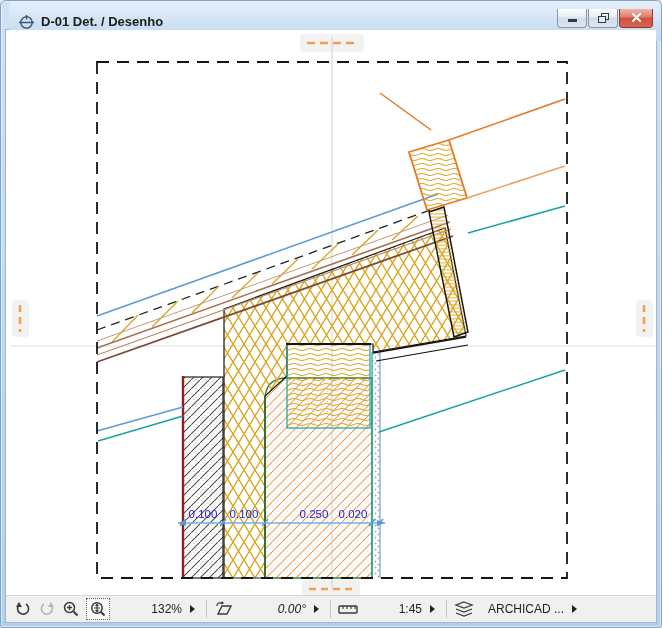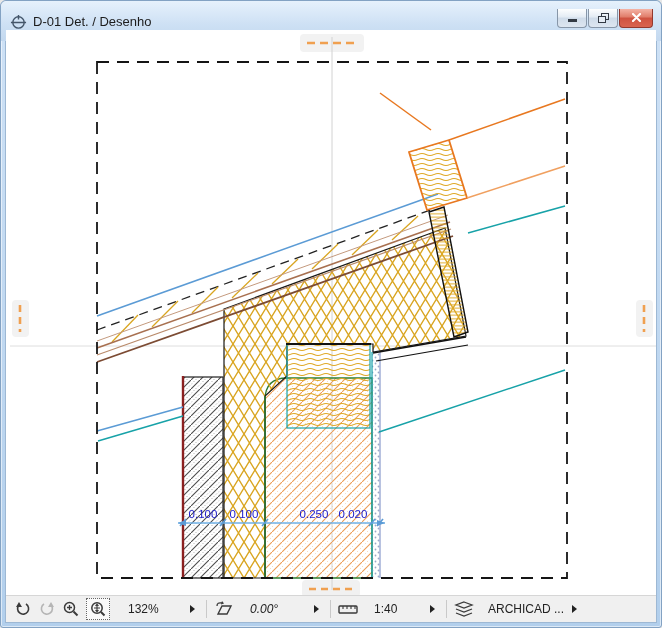--- a/index.html
+++ b/index.html
@@ -9,24 +9,25 @@
   .window {
     position: relative; width: 662px; height: 628px;
     background: linear-gradient(#cfe2f6, #b2cfec);
     border: 1px solid #83a2c3; border-radius: 6px 6px 3px 3px;
     padding: 28px 4px 6px 4px;
     box-shadow: inset 0 0 0 1px rgba(255,255,255,.55);
   }
 
   
   .titlebar {
-    position: absolute; top: 0; left: 0; right: 0; height: 40px;
+    position: absolute; top: 0; left: 8px; right: 0; height: 40px;
     display: flex; align-items: center; padding: 0 8px 0 9px;
     border-radius: 6px 6px 0 0;
     background: linear-gradient(#e6f1fc, #cde0f4 60%, #c3d8ef);
+    font-weight: bold;
   }
   .title-icon { width: 17px; height: 17px; margin-right: 6px; flex: 0 0 auto; }
   .title-text { font-size: 13px; color: #1c1c1c; white-space: nowrap; }
   .winbtns { margin-left: auto; display: flex; gap: 1px; align-items: flex-start; margin-top: -6px; }
   .wbtn {
     width: 30px; height: 19px; border: 1px solid #8796a8; border-top: none;
     border-radius: 0 0 4px 4px; display: flex; align-items: center; justify-content: center;
     background: linear-gradient(#fdfefe, #e3ebf4 45%, #cfdbe9 50%, #dde6f0);
     cursor: default;
   }
@@ -45,21 +46,21 @@
   .canvas svg { display: block; }
 
   
   .statusbar {
     height: 27px; background: #f0f0f0; border-top: 1px solid #d6d6d6;
     display: flex; align-items: center; padding: 0 5px; font-size: 12px; color: #222;
   }
   .sb-icon { width: 24px; height: 22px; display: flex; align-items: center; justify-content: center; }
   .sb-icon svg { display: block; }
   .fit-btn { border: 1px dotted #666; background: #fafafa; margin-left: 3px; }
-  .sb-value { text-align: left; white-space: nowrap; padding: 0 4px; }
+  .sb-value { text-align: right; white-space: nowrap; padding: 0 4px; }
   .zoom-val { min-width: 62px; margin-left: 14px; }
   .angle-val { min-width: 64px; margin-left: 10px; font-style: italic; }
   .scale-val { min-width: 56px; margin-left: 10px; }
   .layout-val { min-width: 76px; margin-left: 8px; text-align: right; }
   .flyout { width: 0; height: 0; border-left: 5px solid #222; border-top: 4px solid transparent; border-bottom: 4px solid transparent; margin: 0 6px 0 4px; }
   .sb-sep { width: 1px; height: 18px; background: #c9c9c9; margin: 0 5px; }
   .sb-group { display: flex; align-items: center; }
 </style>
 </head>
 <body>
@@ -243,21 +244,21 @@
         <span class="flyout"></span>
       </div>
       <div class="sb-sep"></div>
       <div class="sb-icon">
         <svg width="22" height="18" viewBox="0 0 22 18">
           <rect x="2" y="6" width="18" height="7" rx="1" fill="none" stroke="#3a3a3a" stroke-width="1.4"></rect>
           <path d="M6,6 V9 M10,6 V9 M14,6 V9 M18,6 V9" stroke="#3a3a3a" stroke-width="1.1"></path>
         </svg>
       </div>
       <div class="sb-group">
-        <span class="sb-value scale-val">1:40</span>
+        <span class="sb-value scale-val">1:45</span>
         <span class="flyout"></span>
       </div>
       <div class="sb-sep"></div>
       <div class="sb-icon">
         <svg width="22" height="18" viewBox="0 0 22 18">
           <path d="M11,2 L19,5 L11,8 L3,5 Z" fill="none" stroke="#3a3a3a" stroke-width="1.3"></path>
           <path d="M3,9 L11,12 L19,9" fill="none" stroke="#3a3a3a" stroke-width="1.3"></path>
           <path d="M3,13 L11,16 L19,13" fill="none" stroke="#3a3a3a" stroke-width="1.3"></path>
         </svg>
       </div>

